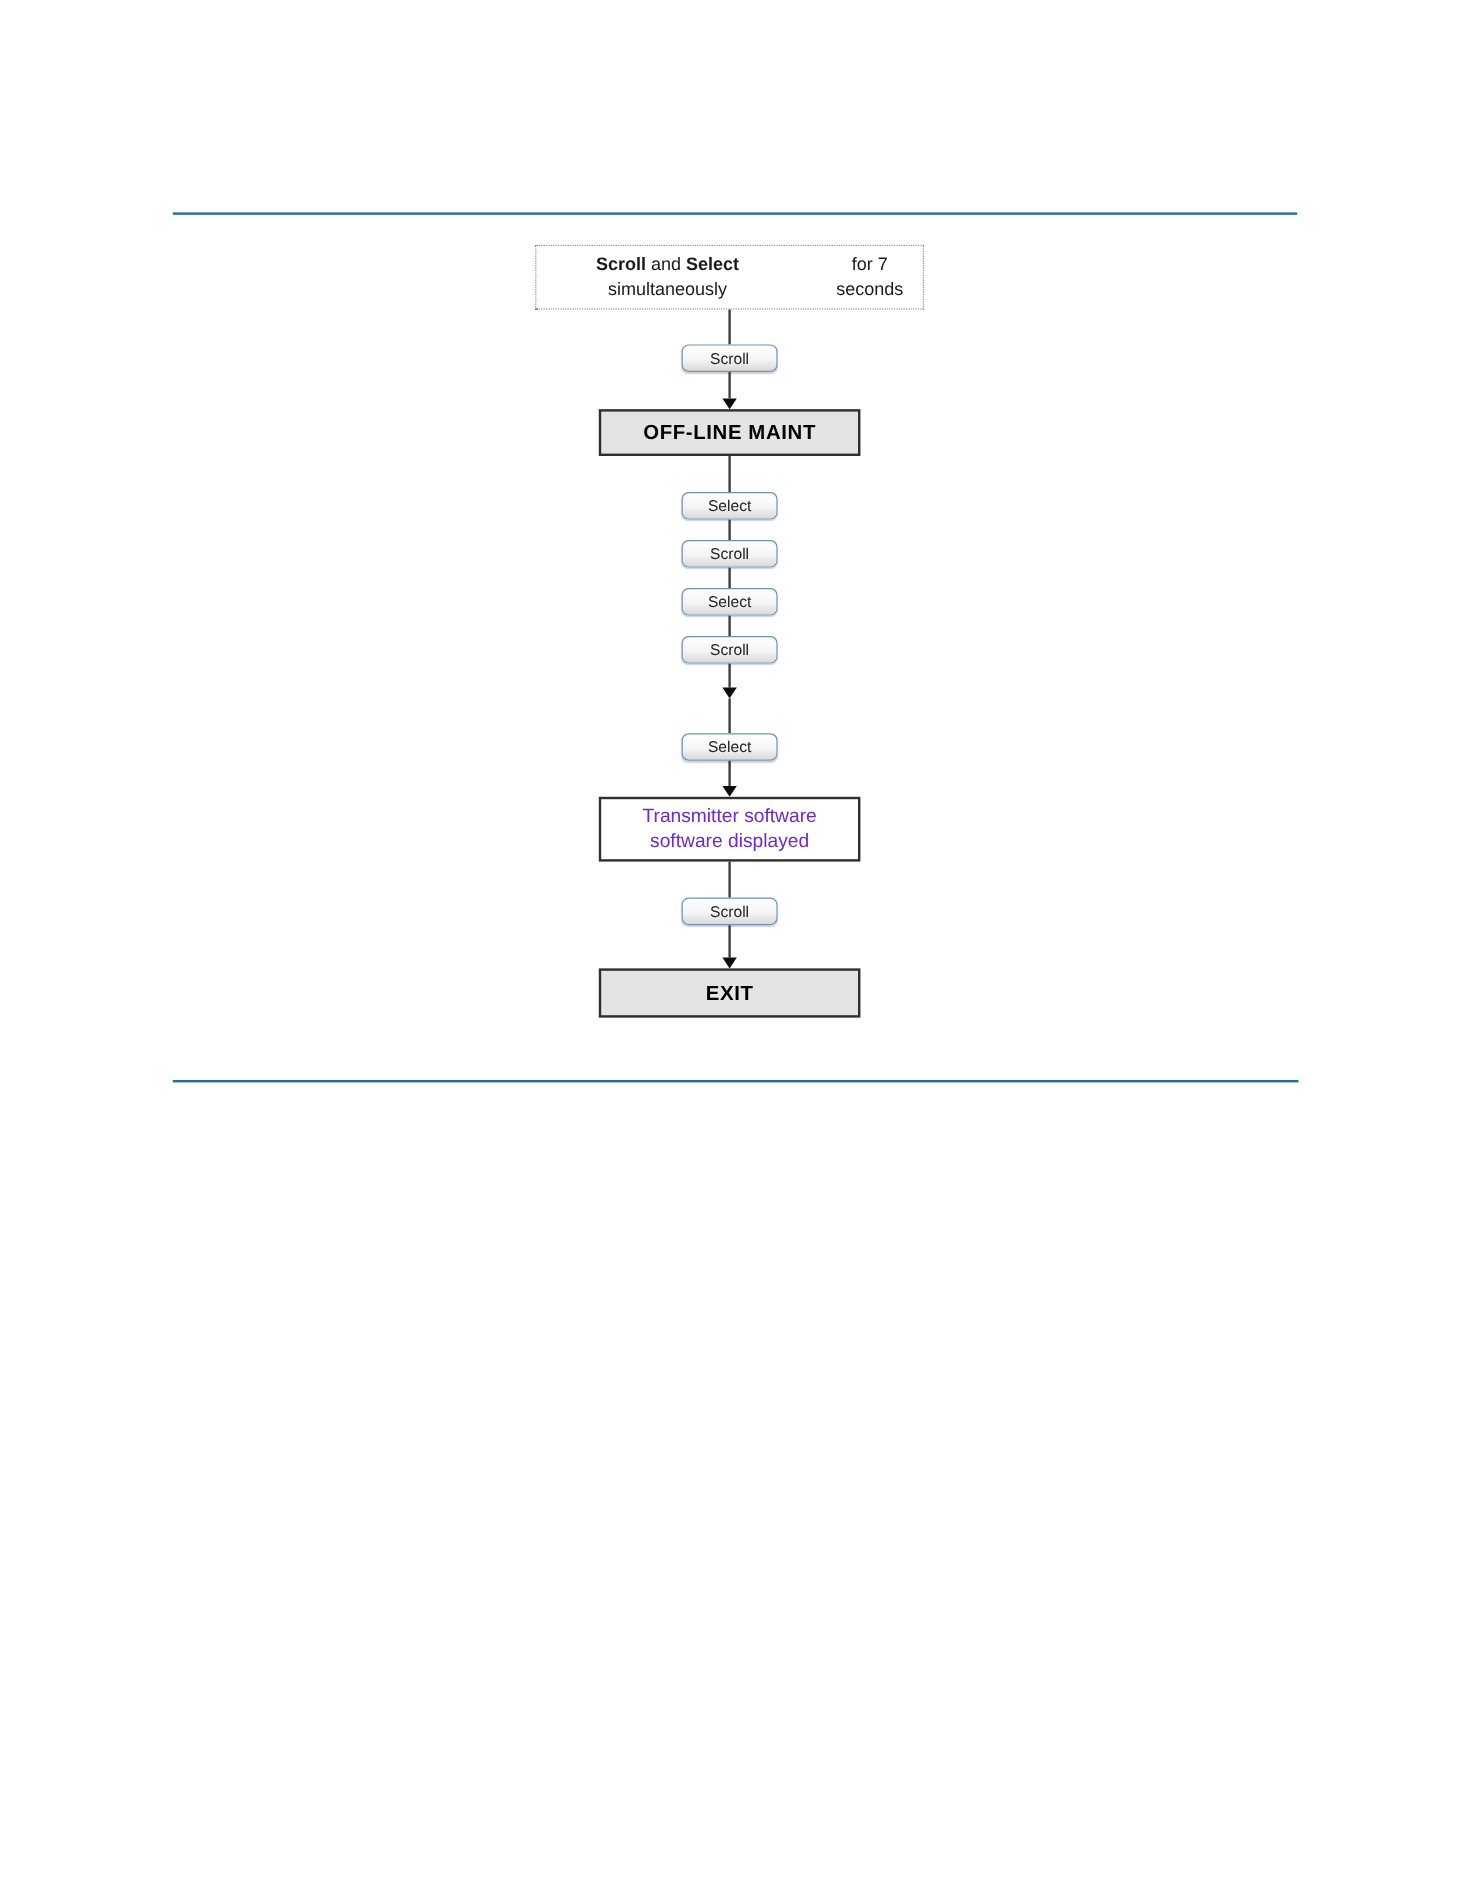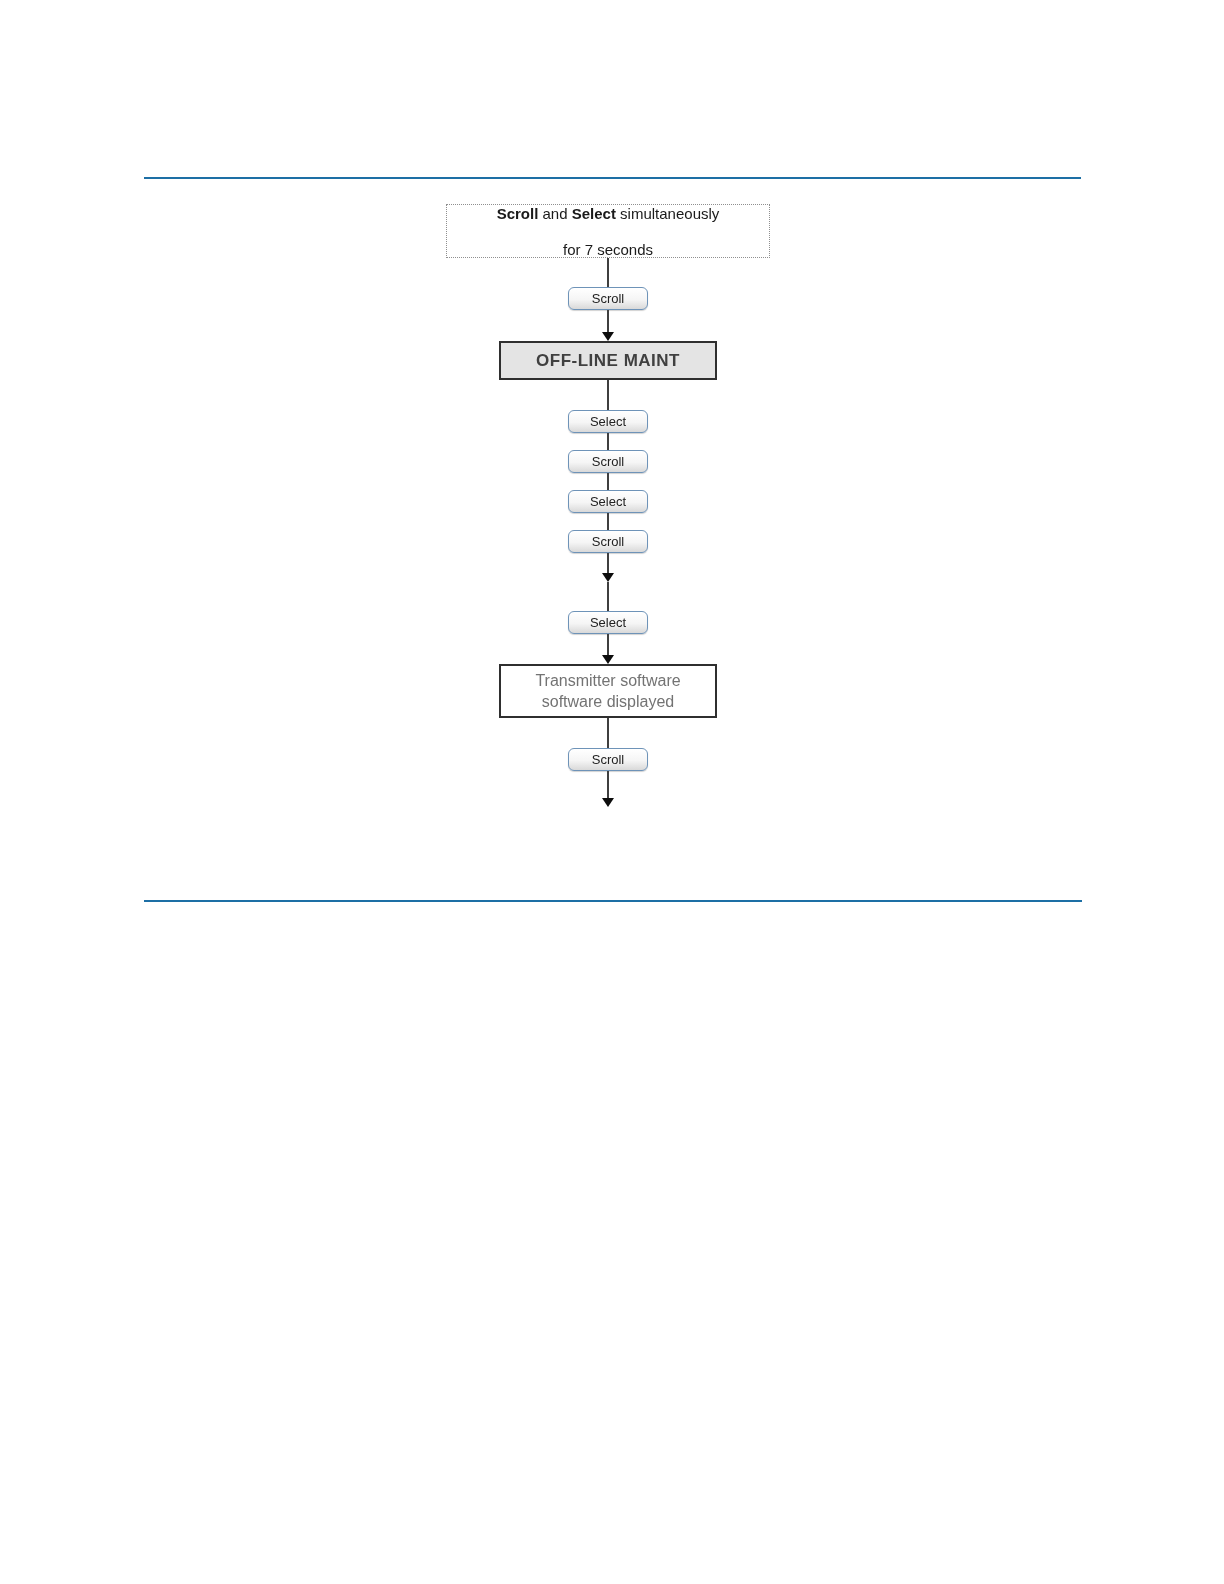--- a/index.html
+++ b/index.html
@@ -22,21 +22,21 @@
   .flow {
     position:absolute;
     left:446px; top:204px; width:324px;
     display:flex; flex-direction:column; align-items:center;
   }
 
   .start-note {
     box-sizing:border-box;
     width:324px; height:54px;
     border:1px dotted #8f8f8f;
-    display:flex; flex-direction:column; align-items:center; justify-content:center;
+    display:flex; flex-direction:row; align-items:center; justify-content:center;
     font-size:15px; line-height:21px; color:#1a1a1a;
     text-align:center;
     gap:15px;
   }
   .b { font-weight:bold; }
 
   .key-btn {
     box-sizing:border-box;
     width:80px; height:23px;
     border:1px solid var(--button-border, #6e93b8);
@@ -46,32 +46,32 @@
     display:flex; align-items:center; justify-content:center;
     font-size:13px; color:#222222;
   }
 
   .stage {
     box-sizing:border-box;
     width:218px;
     border:2px solid var(--stage-border, #2f2f2f);
     background:var(--stage-fill, #e4e4e4);
     display:flex; align-items:center; justify-content:center;
-    font-weight:bold; font-size:17px; letter-spacing:0.5px; color:#404040;
+    font-weight:bold; font-size:17px; letter-spacing:0.5px; color:#000000;
   }
   .h39 { height:39px; }
   .h41 { height:41px; }
 
   .result-box {
     box-sizing:border-box;
     width:218px; height:54px;
     border:2px solid var(--stage-border, #2f2f2f);
     background:#ffffff;
     display:flex; flex-direction:column; align-items:center; justify-content:center;
-    font-size:16px; line-height:21px; color:#737373;
+    font-size:16px; line-height:21px; color:#6d28d9;
     text-align:center;
   }
 
   .conn { width:2px; background:var(--connector, #3f3f3f); }
   .arrowhead {
     width:0; height:0;
     border-left:6px solid transparent;
     border-right:6px solid transparent;
     border-top:9px solid #0d0d0d;
   }
@@ -125,18 +125,19 @@
       <div>software displayed</div>
     </div>
 
     <div class="conn" style="height:30px"></div>
 
     <div class="key-btn">Scroll</div>
 
     <div class="conn" style="height:27px"></div>
     <div class="arrowhead"></div>
 
+    <div class="stage h41">EXIT</div>
 
   </div>
 
   <div class="rule rule-bottom"></div>
 
 </div>
 
 </body></html>

